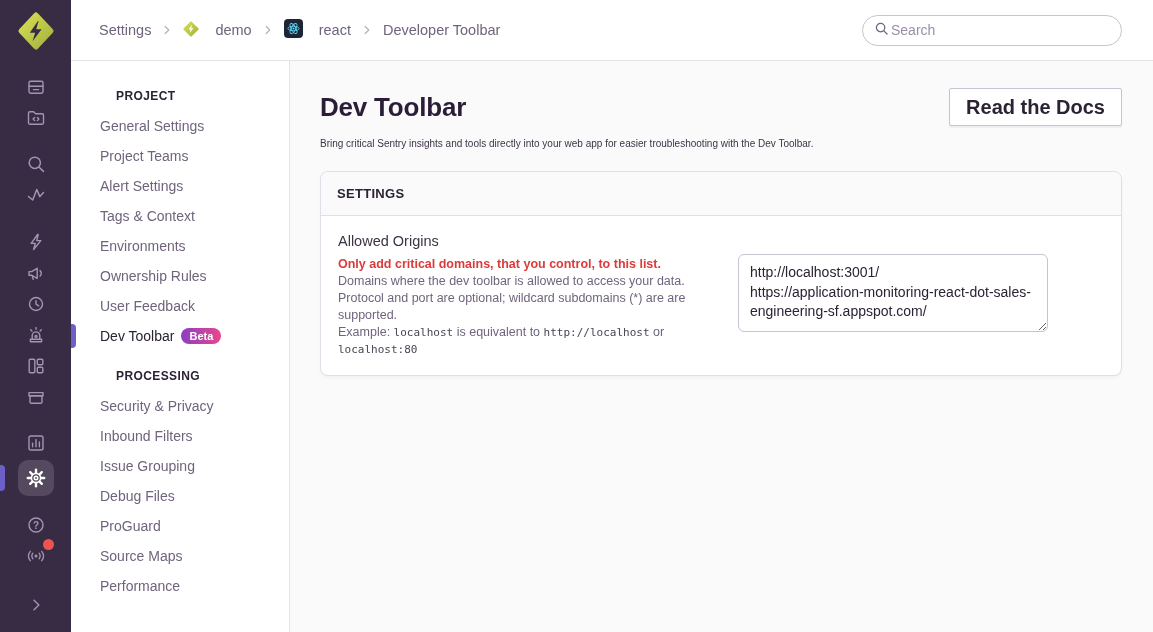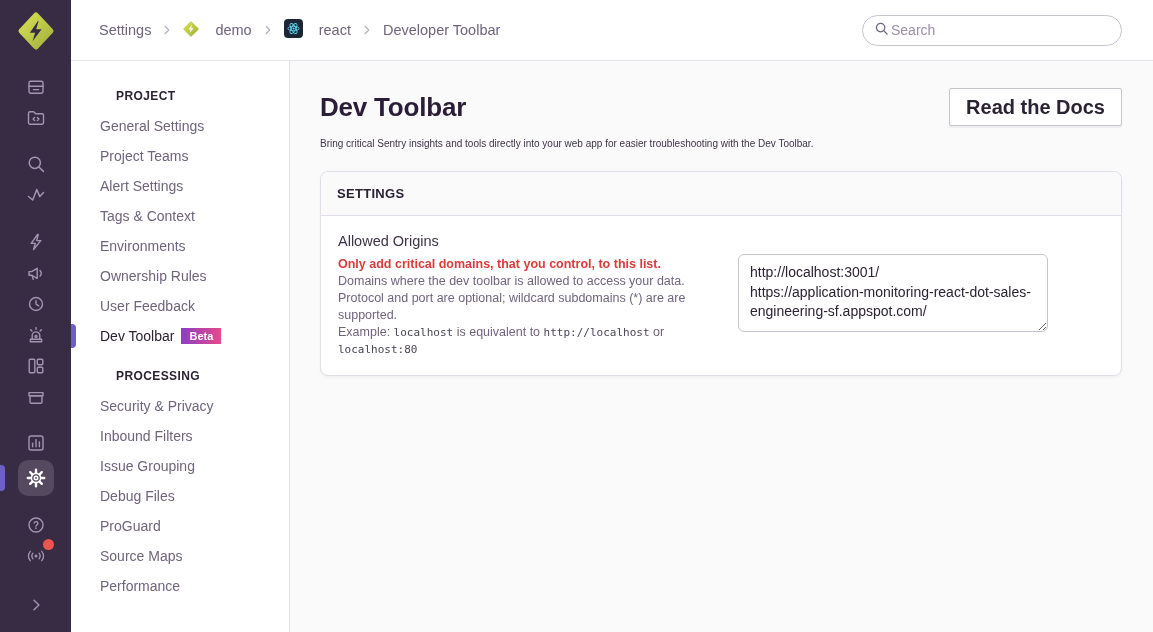--- a/index.html
+++ b/index.html
@@ -82,21 +82,21 @@
     position:relative; height:30px; display:flex; align-items:center;
     padding-left:29px; font-size:14px; color:#6f647c; cursor:pointer;
   }
   .nav-item.active { color:#2b2233; }
   .active-bar {
     position:absolute; left:0; top:3px; width:5px; height:24px;
     background:#6c5fc7; border-radius:0 4px 4px 0;
   }
   .badge-beta {
     margin-left:7px; font-size:11px; font-weight:700; color:#fff;
-    padding:2.5px 8px; border-radius:0; line-height:1;
+    padding:2.5px 8px; border-radius:8px; line-height:1;
     background:linear-gradient(90deg,#8a3fc5,#e8488a);
   }
 
   
   .main {
     flex:1; background:#fafafb; min-width:0;
     padding:26px 31px 0 30px; overflow:hidden;
   }
   .title-row { display:flex; align-items:center; justify-content:space-between; height:40px; }
   h1 { margin:0; font-size:26px; font-weight:700; color:#2b1d38; letter-spacing:-.2px; }

